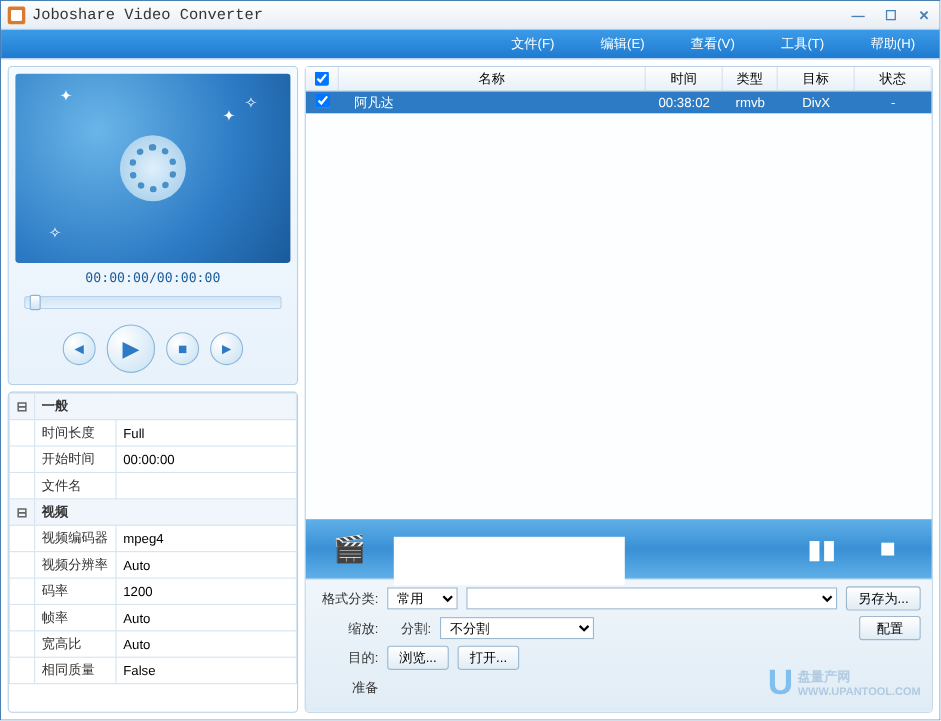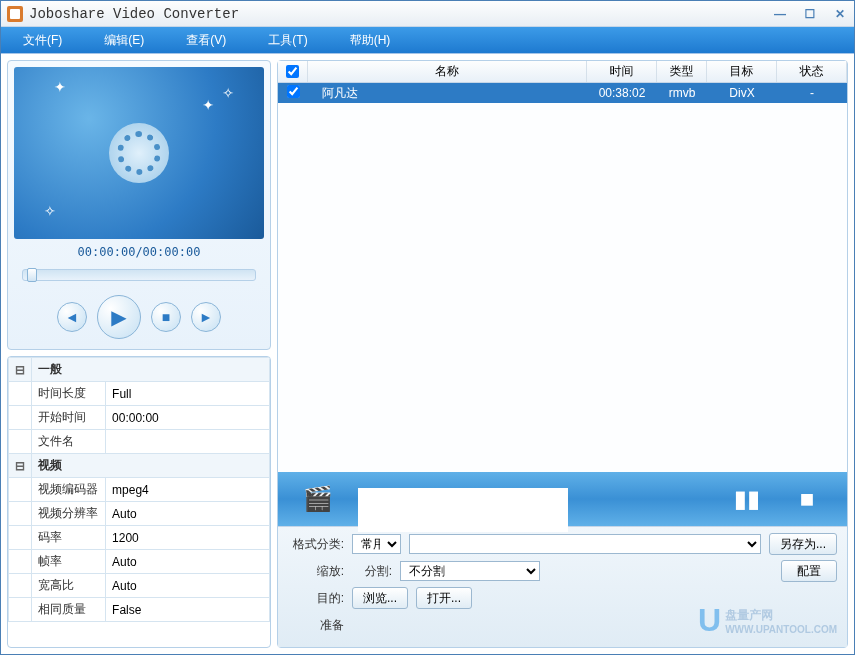--- a/index.html
+++ b/index.html
@@ -4,21 +4,21 @@
 <style>
 * { box-sizing: border-box; margin: 0; padding: 0; font-family: "Microsoft YaHei", Tahoma, sans-serif; font-size: 12px; }
 body { background: #fff; }
 .window { width: 855px; height: 655px; border: 1px solid #4a7fb5; display: flex; flex-direction: column; background: #fff; }
 .titlebar { height: 26px; background: linear-gradient(#fdfefe, #e8eef4); display: flex; align-items: center; padding: 0 6px; border-bottom: 1px solid #c5d6e8; }
 .titlebar .app-icon { width: 16px; height: 16px; background: #d97b2e; margin-right: 6px; border-radius: 2px; position: relative; }
 .titlebar .app-icon::after { content: ""; position: absolute; inset: 3px; background: #fff; border-radius: 1px; }
 .titlebar .title { font-family: "Courier New", monospace; font-size: 14px; color: #333; flex: 1; }
 .sysbtns { display: flex; gap: 14px; align-items: center; }
 .sysbtn { width: 16px; height: 14px; display: flex; align-items: center; justify-content: center; cursor: pointer; color: #4a7fb5; font-weight: bold; }
-.menubar { height: 26px; background: linear-gradient(#3c9be8, #1e7ad0); display: flex; align-items: center; padding: 0 2px; gap: 2px; }
+.menubar { height: 26px; background: linear-gradient(#3c9be8, #1e7ad0); display: flex; align-items: center; padding: 0 2px; gap: 2px; justify-content: flex-end; }
 .menubar .menu-item { color: #fff; padding: 4px 20px; cursor: pointer; font-size: 12px; }
 .content { flex: 1; display: flex; background: #fff; padding: 6px; gap: 6px; border-top: 1px solid #a5c5e8; }
 .left-col { width: 264px; display: flex; flex-direction: column; gap: 6px; }
 .preview-box { border: 1px solid #b5d0e8; border-radius: 4px; padding: 6px; background: linear-gradient(#f5faff, #e8f2fb); }
 .preview-video { height: 172px; background: radial-gradient(circle at 30% 30%, #6ab5e8, #2d7bc5 60%, #1a5a9a); border-radius: 3px; position: relative; display: flex; align-items: center; justify-content: center; }
 .preview-video .film-icon { width: 60px; height: 60px; background: radial-gradient(circle, #e0f0fb, #9cc9e8); border-radius: 50%; position: relative; }
 .preview-video .film-icon::before { content: ""; position: absolute; inset: 8px; border: 6px dotted #4a90c8; border-radius: 50%; }
 .preview-video .sparkle { position: absolute; color: #fff; font-size: 14px; }
 .time-display { text-align: center; color: #1a5a9a; font-family: monospace; padding: 6px 0; }
 .seek-bar { height: 12px; background: linear-gradient(#d0e4f3, #e8f2fb); border: 1px solid #b5d0e8; border-radius: 3px; position: relative; margin: 4px 8px; }
@@ -191,21 +191,21 @@
         <div class="action-btn" style="color:#c0392b">●</div>
         <div style="flex:1"></div>
         <div class="action-btn" style="color:#fff">▮▮</div>
         <div class="action-btn" style="color:#fff">■</div>
         <div class="action-overlay"></div>
       </div>
 
       <div class="settings-area">
         <div class="settings-row">
           <label>格式分类:</label>
-          <select style="width:49px"><option>常用</option></select>
+          <select style="width:64px"><option>常用</option></select>
           <select style="flex:1"><option></option></select>
           <button>另存为...</button>
         </div>
         <div class="settings-row">
           <label>缩放:</label>
           <label style="width:40px">分割:</label>
           <select style="width:140px"><option>不分割</option></select>
           <div style="flex:1"></div>
           <button>配置</button>
         </div>

